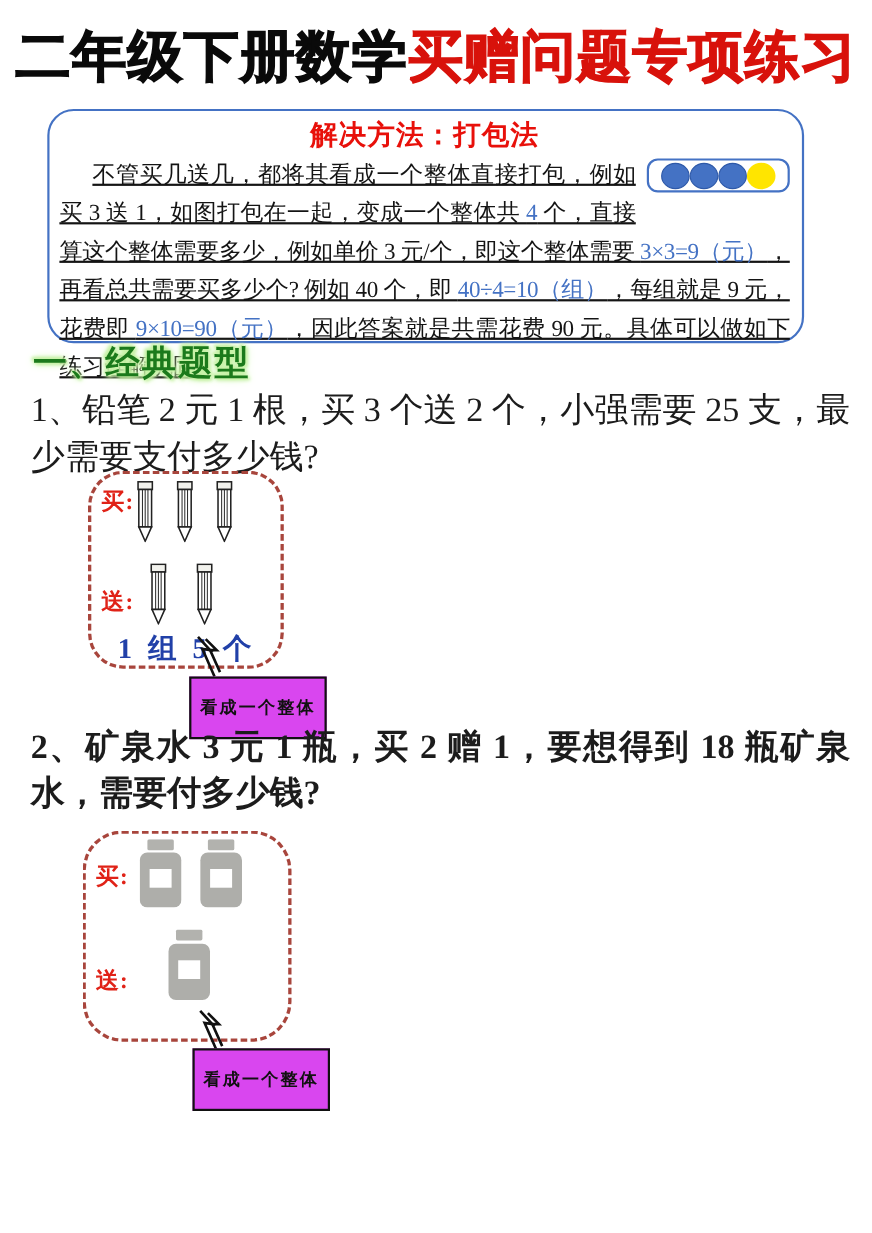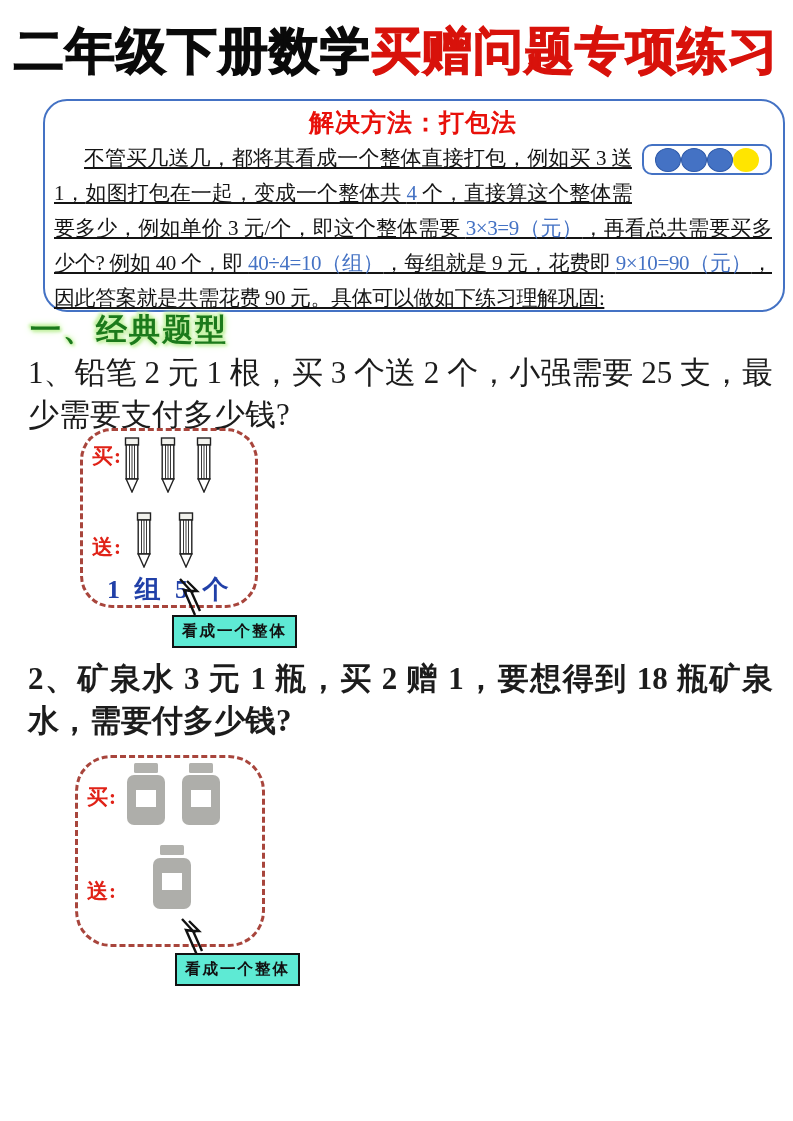--- a/index.html
+++ b/index.html
@@ -7,21 +7,21 @@
        font-family:"Liberation Serif","DejaVu Serif",serif;color:#151515;}
 
   
   .page-title{position:absolute;top:18px;left:0;width:793px;text-align:center;
     font-size:50px;font-weight:bold;letter-spacing:1px;white-space:nowrap;
     -webkit-text-stroke:1.3px currentColor;}
   .title-black{color:#0a0a0a;}
   .title-red{color:#d8120b;}
 
   
-  .method-box{position:absolute;left:43px;top:99px;width:742px;height:213px;
+  .method-box{position:absolute;left:43px;top:99px;width:688px;height:213px;
     box-sizing:border-box;border:2.5px solid #4472C4;border-radius:24px;
     padding:4px 11px 4px 9px;background:#fff;}
   .method-heading{text-align:center;font-size:25px;font-weight:bold;color:#e8100a;
     margin:1px 0 2px 0;letter-spacing:1px;}
   .circles-icon{float:right;width:130px;height:31px;margin:3px 0 6px 10px;
     border:2.5px solid #4472C4;border-radius:10px;background:#fff;
     display:flex;align-items:center;justify-content:center;box-sizing:border-box;}
   .circle{width:26px;height:24px;border-radius:50%;flex:0 0 auto;}
   .circle.blue{background:#4472C4;border:1px solid #2e59a8;box-sizing:border-box;}
   .circle.yellow{background:#ffe500;}
@@ -48,22 +48,22 @@
   .dashed-box{position:absolute;left:0;top:0;box-sizing:border-box;
     border:3px dashed #a8453c;background:transparent;}
   .fig1 .dashed-box{width:178px;height:180px;border-radius:32px;}
   .fig2 .dashed-box{width:190px;height:192px;border-radius:36px;}
   .fig-label{position:absolute;font-size:21px;font-weight:bold;color:#e02217;
     letter-spacing:1px;white-space:nowrap;}
   .item-row{position:absolute;display:flex;}
   .group-label{position:absolute;font-size:26px;font-weight:bold;color:#2140a8;
     letter-spacing:4px;white-space:nowrap;}
   .callout-tail{position:absolute;}
-  .callout-bubble{position:absolute;background:#5eead4;border:2.5px solid #111;
-    font-size:15.5px;font-weight:bold;color:#111;padding:4px 8px;white-space:nowrap;
+  .callout-bubble{position:absolute;background:#d946ef;border:2.5px solid #111;
+    font-size:15.5px;font-weight:bold;color:#111;padding:16px 8px;white-space:nowrap;
     letter-spacing:2px;}
 </style>
 </head>
 <body>
 
 <div class="page-title">
   <span class="title-black">二年级下册数学</span><span class="title-red">买赠问题专项练习</span>
 </div>
 
 <div class="method-box">

